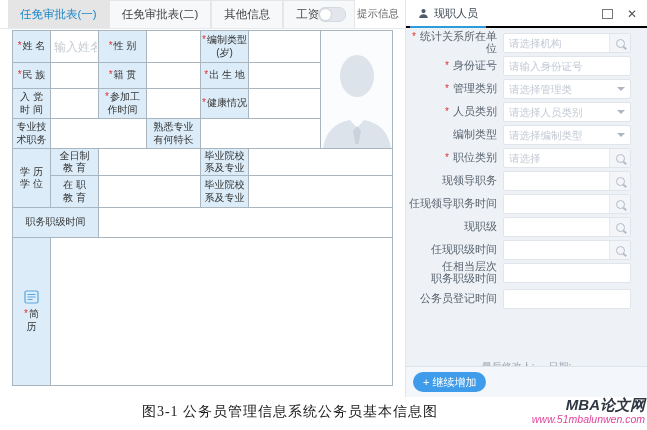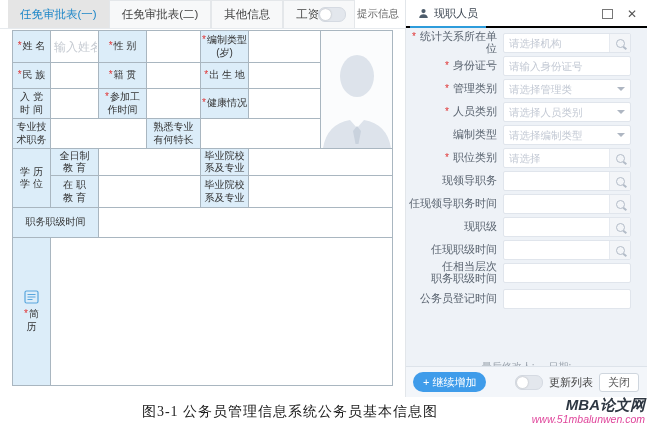--- a/index.html
+++ b/index.html
@@ -319,25 +319,20 @@
       </div>
 
 
       <div class="meta-row">
         <span>最后修改人:</span>
         <span>日期:</span>
       </div>
 
       <div class="panel-footer">
         <button class="add-btn">+ 继续增加</button>
-        <div class="footer-right">
-          <span class="switch"></span>
-          <span class="tip-label">更新列表</span>
-          <button class="close-btn">关闭</button>
-        </div>
       </div>
 
     </div>
   </div>
 
   <div class="caption">图3-1 公务员管理信息系统公务员基本信息图</div>
   <div class="watermark">
     <div class="wm-title">MBA论文网</div>
     <div class="wm-url">www.51mbalunwen.com</div>
   </div>

